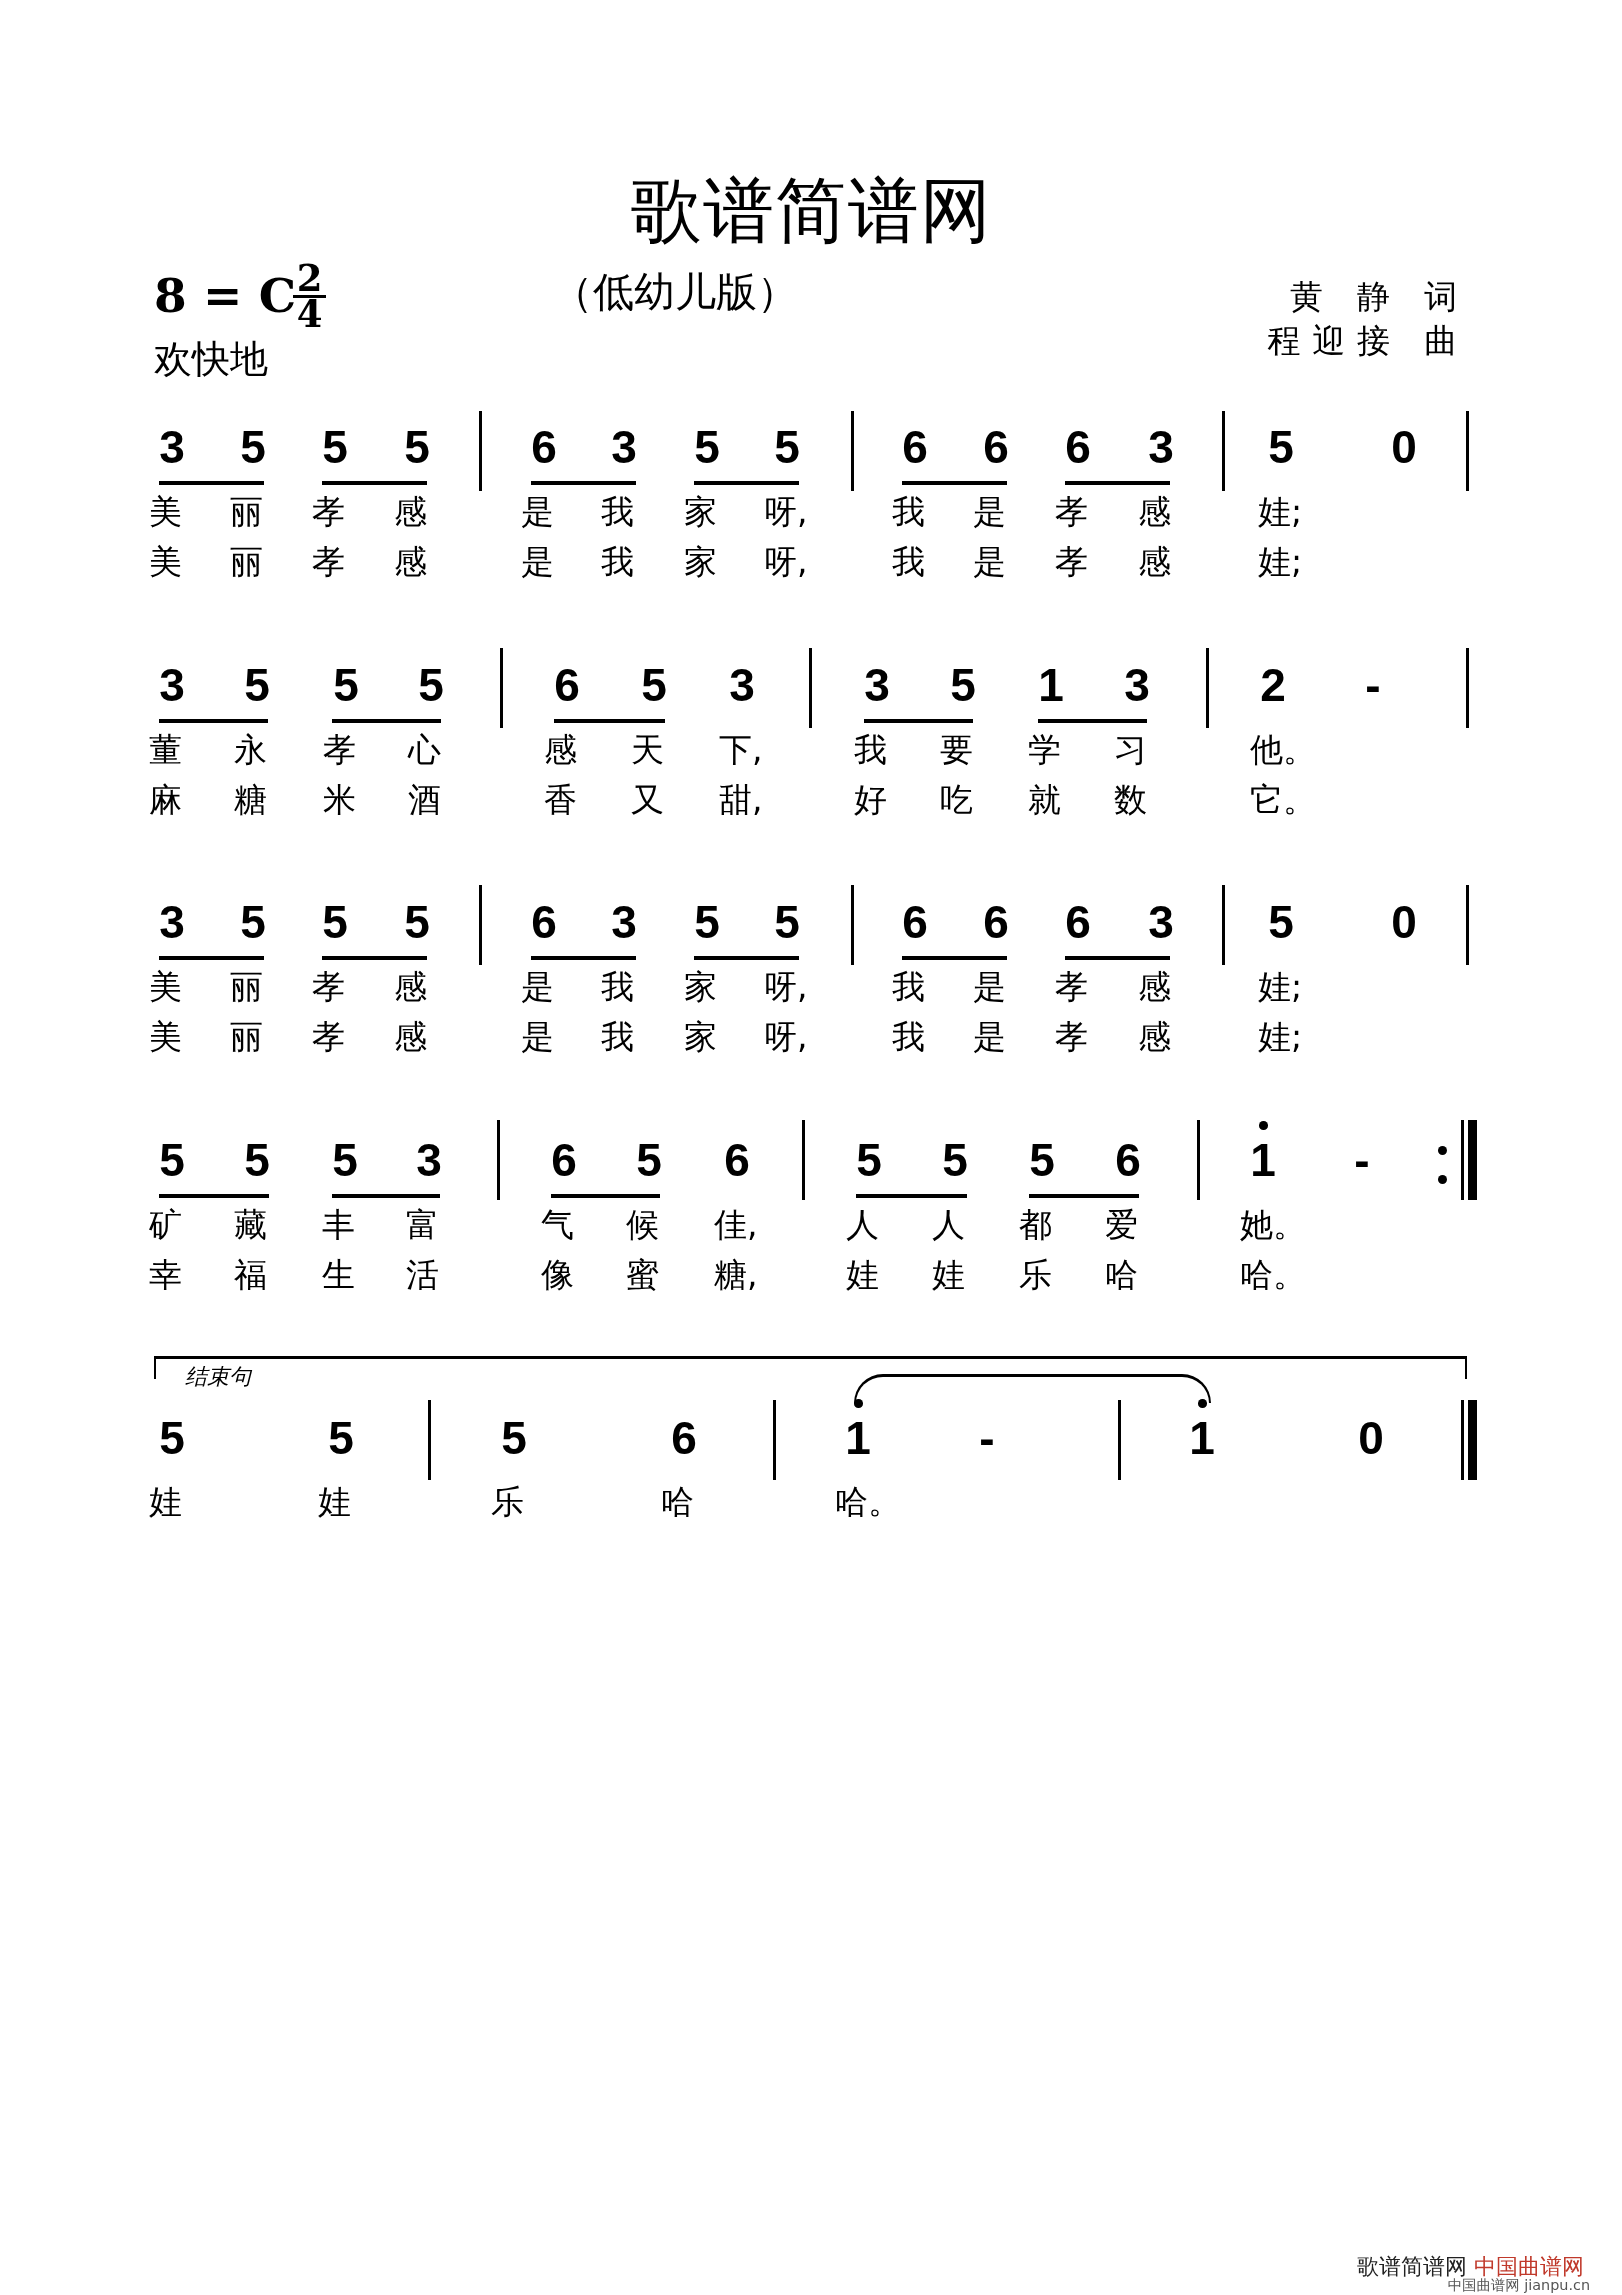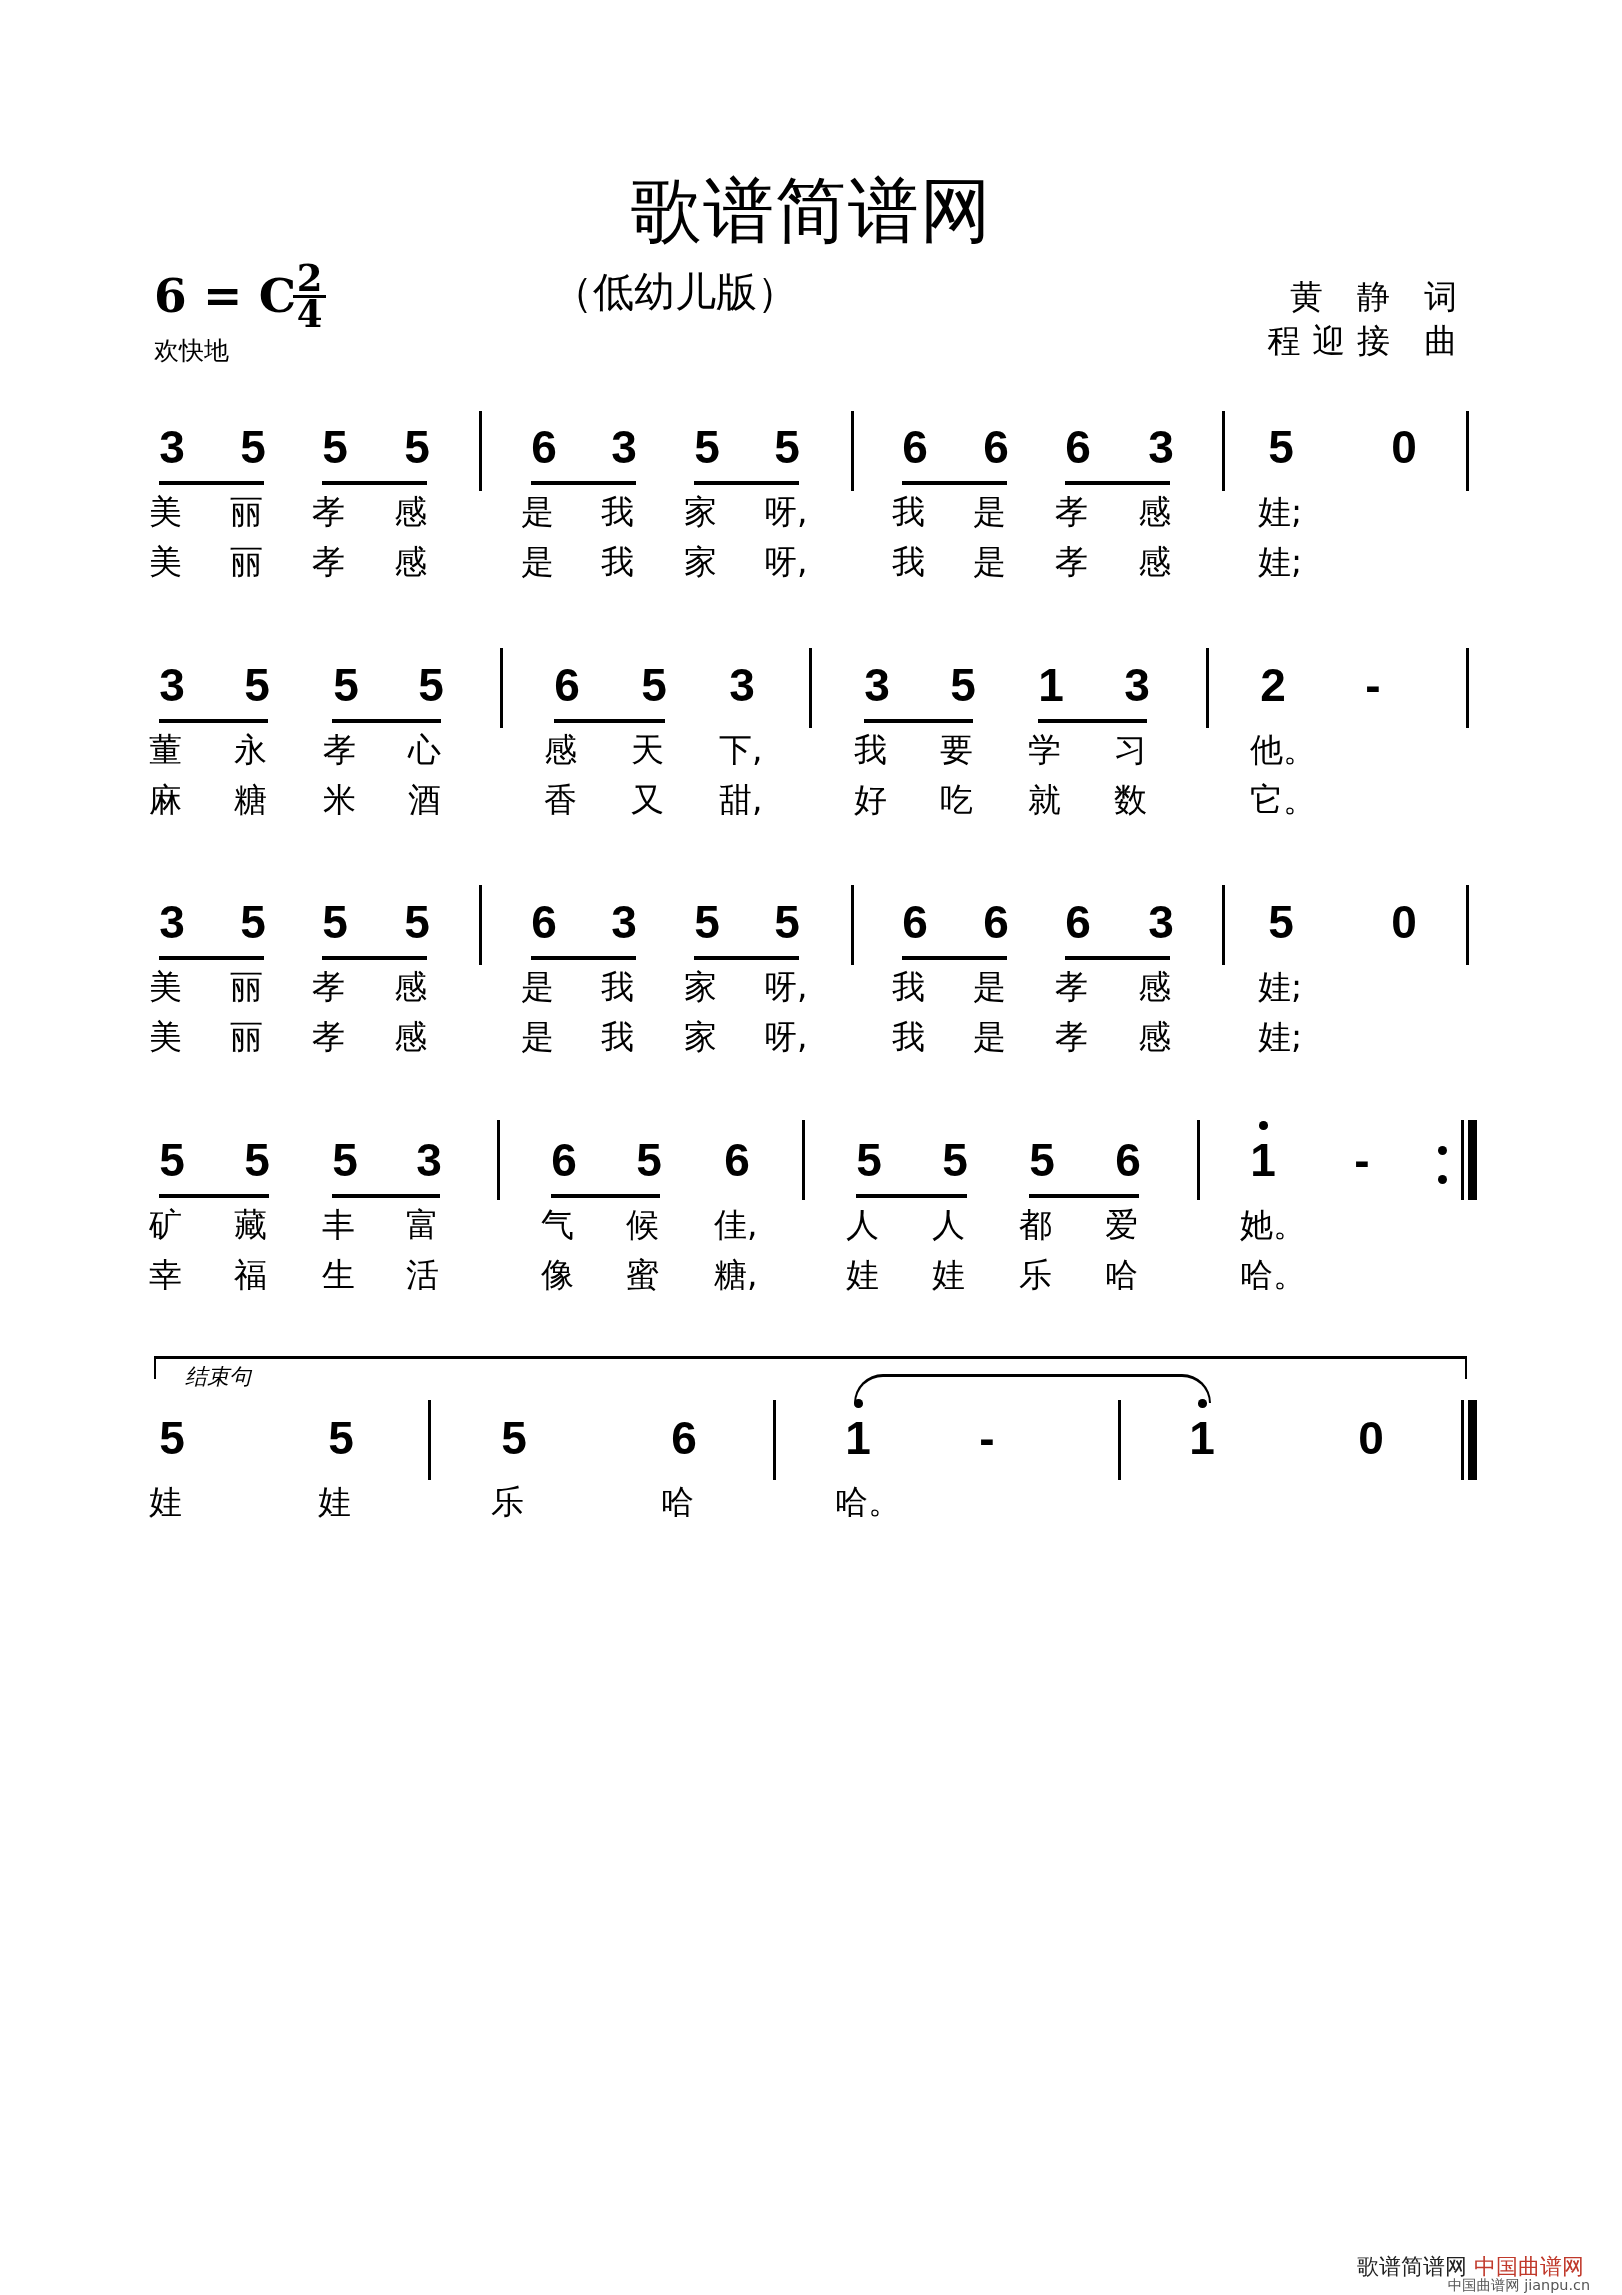--- a/index.html
+++ b/index.html
@@ -5,21 +5,21 @@
   html, body { margin:0; padding:0; background:#ffffff; }
   body { width:1623px; height:2295px; position:relative; overflow:hidden;
          font-family:"DejaVu Sans", sans-serif; color:#000; }
   .abs { position:absolute; }
   .title { left:0; width:1623px; top:164px; text-align:center; font-size:71px; font-weight:normal; letter-spacing:1.3px; }
   .subtitle { left:0; width:1350px; top:265px; text-align:center; font-size:41px; }
   .key { left:154px; top:268px; font-family:"DejaVu Serif", serif; font-weight:bold; font-size:47px; }
   .timesig { left:293px; top:262px; width:33px; font-family:"DejaVu Serif", serif; font-weight:bold; font-size:37px; line-height:33px; text-align:center; }
   .timesig .num { display:block; }
   .timesig .den { display:block; border-top:3.3px solid #000; }
-  .tempo { left:154px; top:334px; font-size:25px; }
+  .tempo { left:154px; top:334px; font-size:38px; }
   .credit { right:154px; font-family:"DejaVu Serif", serif; font-size:33px; letter-spacing:11.8px; text-align:right; }
   .credit1 { top:275px; }
   .credit2 { top:319px; }
   .note { position:absolute; font-family:"Liberation Sans", sans-serif; font-weight:bold; font-size:46px; width:46px; margin-left:-23px; text-align:center; line-height:46px; }
   .note .hdot { position:absolute; left:19px; top:-15.7px; width:8.5px; height:8.5px; border-radius:50%; background:#000; }
   .beam { position:absolute; height:3.9px; background:#000; }
   .bar { position:absolute; width:3.3px; background:#000; }
   .lyric { position:absolute; font-size:33px; width:46px; margin-left:-23px; text-align:left; line-height:37px; white-space:nowrap; }
   .repeat-dots { position:absolute; width:9.2px; }
   .repeat-dots span { display:block; width:9.2px; height:9.2px; border-radius:50%; background:#000; margin-bottom:19.6px; }
@@ -29,21 +29,21 @@
   .slur { position:absolute; border-top:3.3px solid #000; border-left:2.6px solid #000; border-right:2.6px solid #000; border-radius:39px 39px 0 0; height:26px; border-bottom:none; }
   .watermark { position:absolute; right:39px; bottom:13px; font-size:22px; color:#222; }
   .watermark .red { color:#c0392b; }
   .watermark2 { position:absolute; right:33px; bottom:0px; font-size:14.4px; color:#555; }
 </style>
 </head>
 <body>
 
 <div class="abs title">歌谱简谱网</div>
 <div class="abs subtitle">（低幼儿版）</div>
-<div class="abs key">6 = C</div>
+<div class="abs key">8 = C</div>
 <div class="abs timesig">
   <span class="num">2</span>
   <span class="den">4</span>
 </div>
 <div class="abs tempo">欢快地</div>
 <div class="abs credit credit1">黄 静 词</div>
 <div class="abs credit credit2">程迎接 曲</div>
 
 <div>
   <div class="note" style="left:172px;top:424px">3</div>

